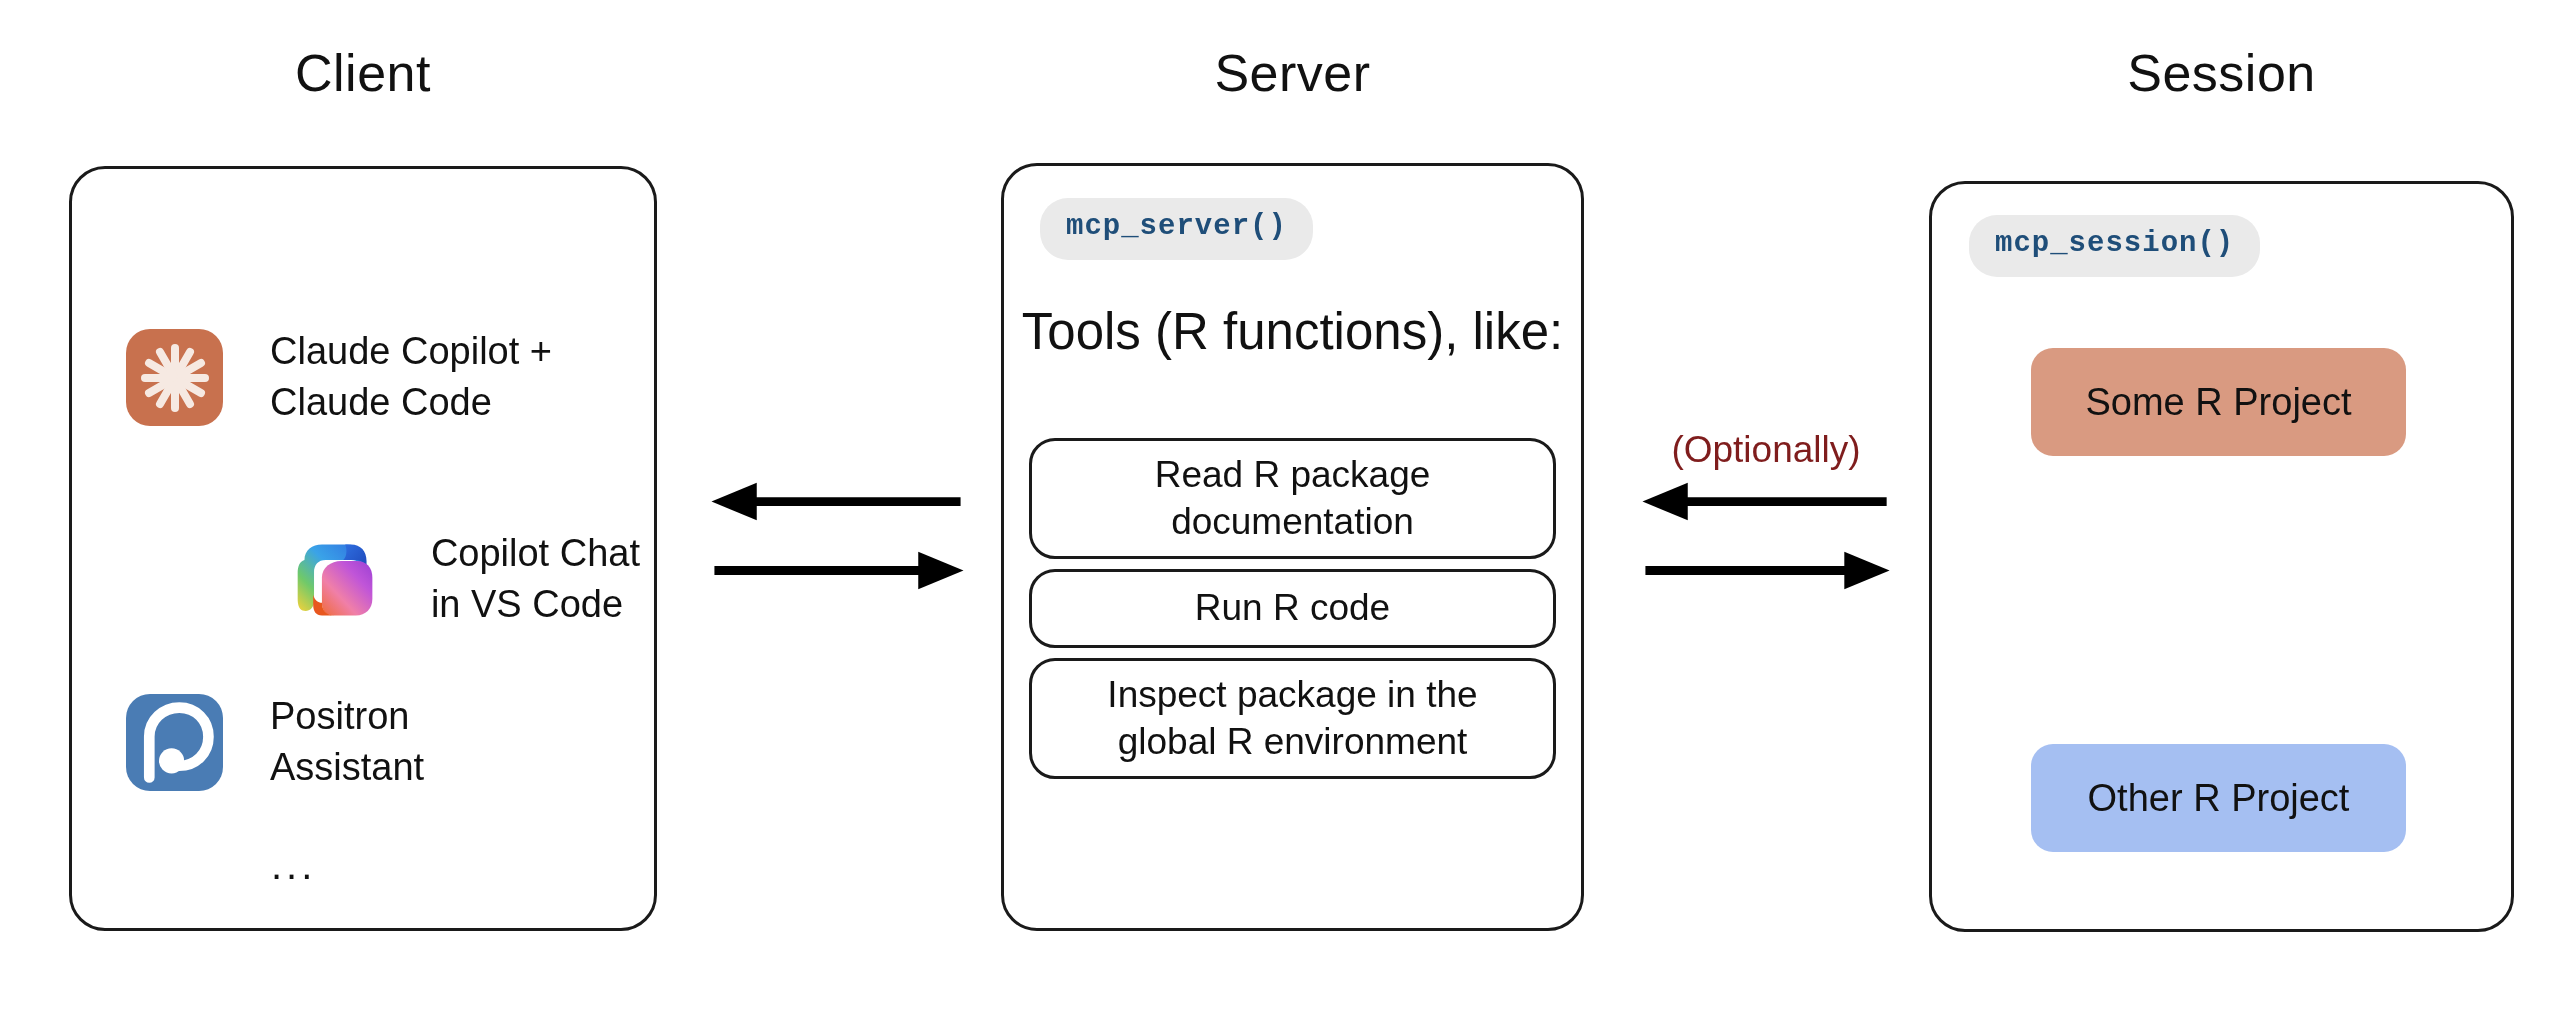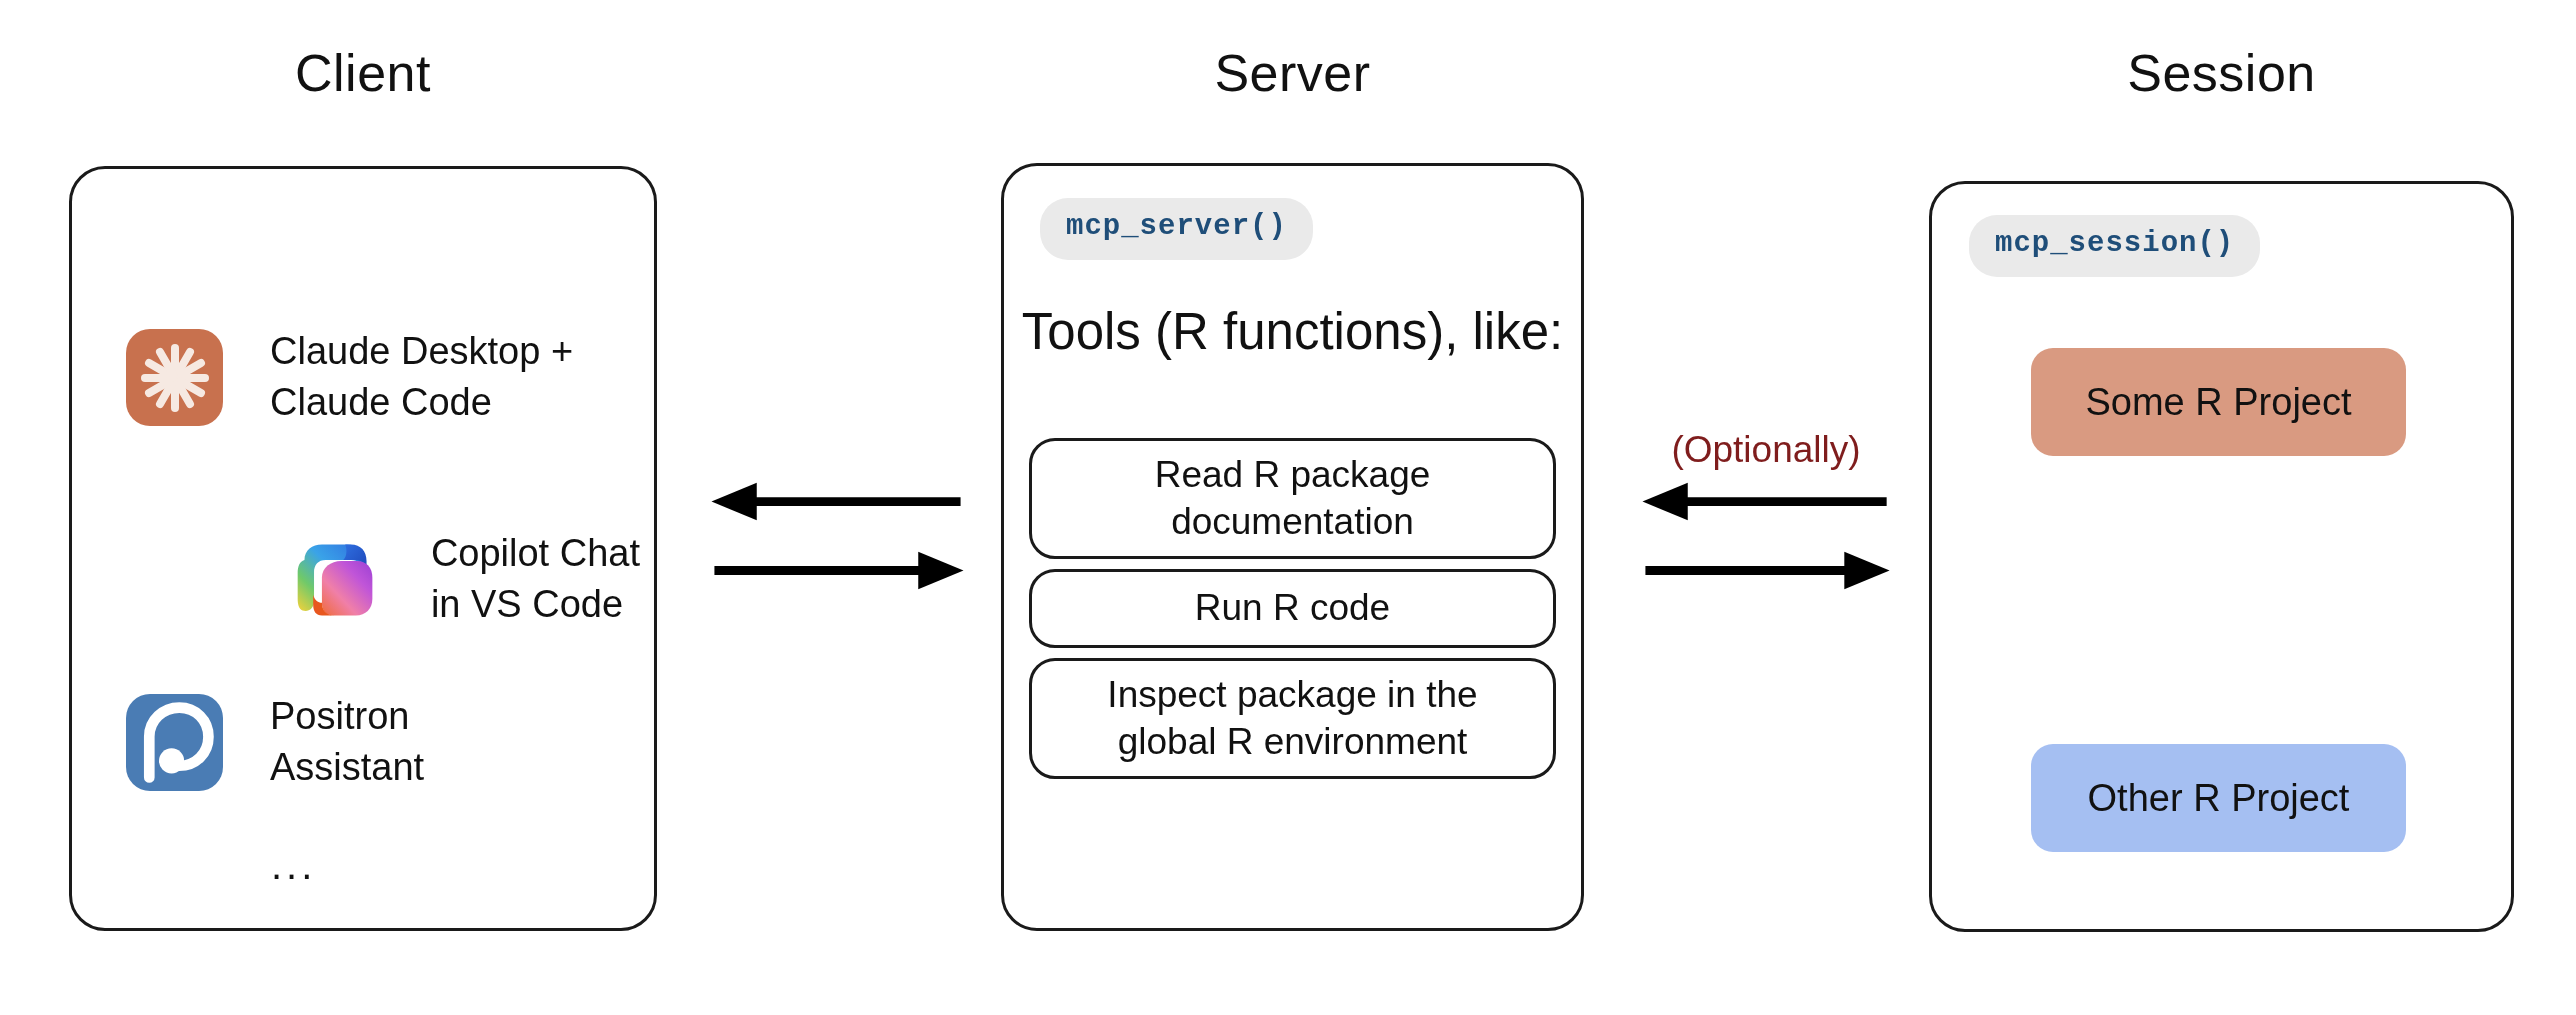--- a/index.html
+++ b/index.html
@@ -222,21 +222,21 @@
         <span class="ray" style="transform: rotate(120deg);"></span>
         <span class="ray" style="transform: rotate(150deg);"></span>
         <span class="ray" style="transform: rotate(180deg);"></span>
         <span class="ray" style="transform: rotate(210deg);"></span>
         <span class="ray" style="transform: rotate(240deg);"></span>
         <span class="ray" style="transform: rotate(270deg);"></span>
         <span class="ray" style="transform: rotate(300deg);"></span>
         <span class="ray" style="transform: rotate(330deg);"></span>
       </div>
     </div>
-    <div class="client-label">Claude Desktop +
+    <div class="client-label">Claude Copilot +
 Claude Code</div>
   </div>
 
   <div class="client-row" id="client-row-1">
     <div class="client-icon icon-copilot">
       <svg viewBox="0 0 100 100" xmlns="http://www.w3.org/2000/svg">
         <defs>
           <linearGradient id="cpA" x1="0" y1="1" x2="1" y2="0">
             <stop offset="0%" stop-color="#f5d23a"></stop>
             <stop offset="28%" stop-color="#6fc96a"></stop>

